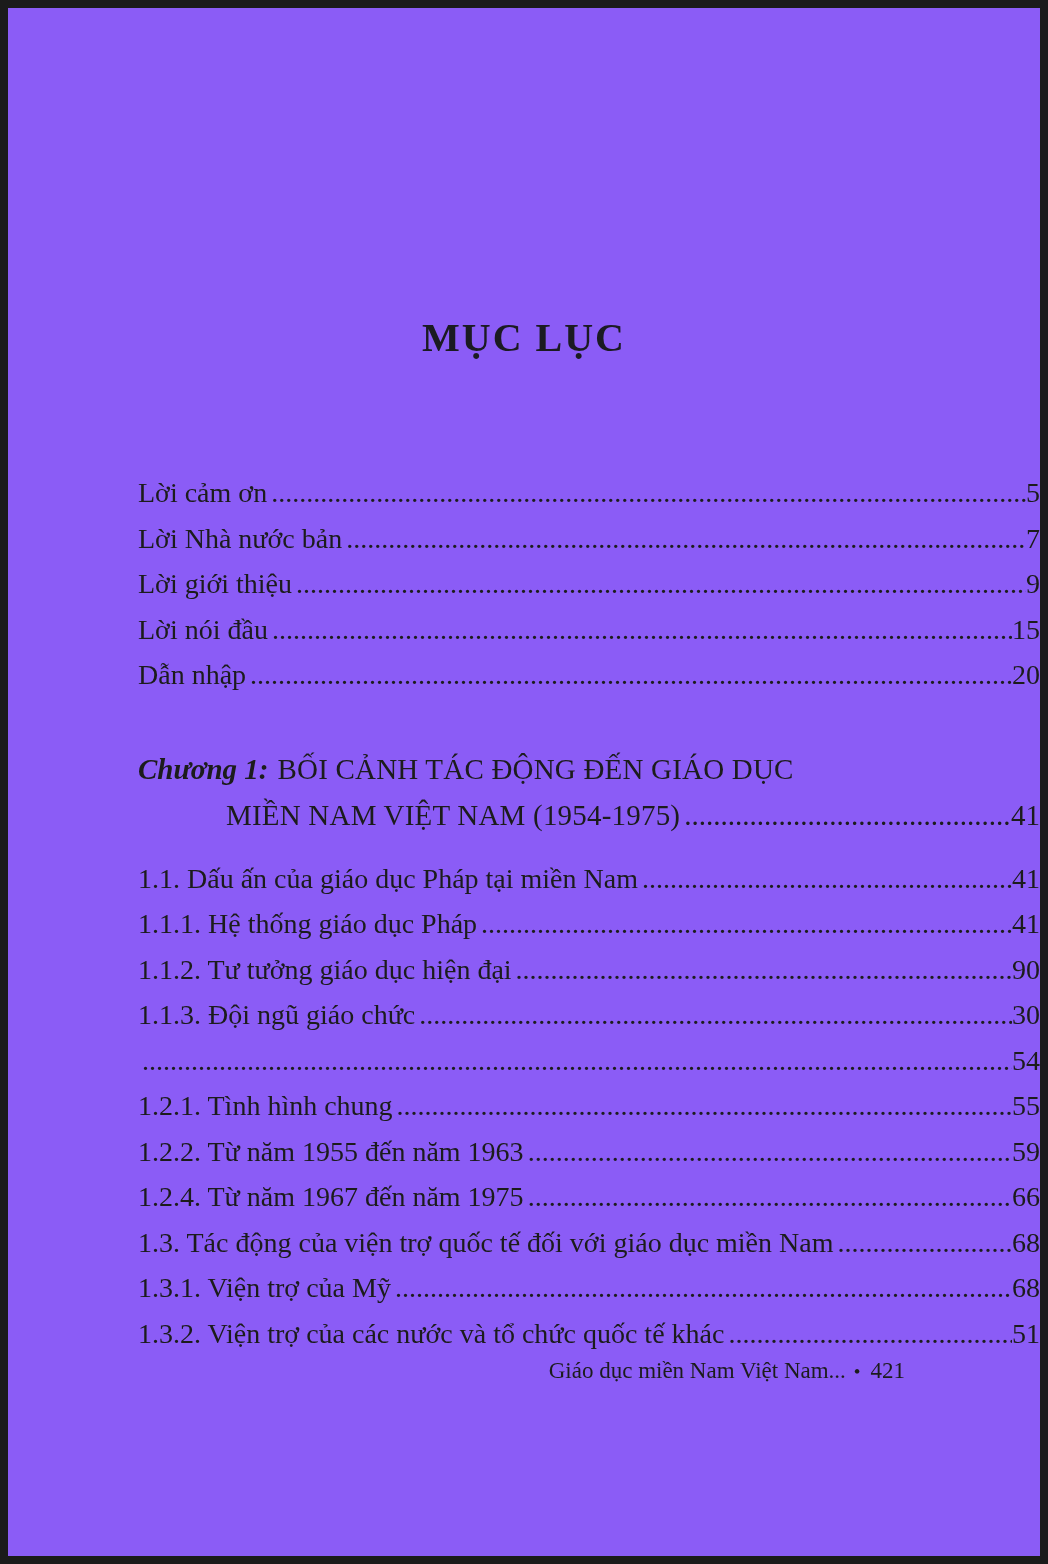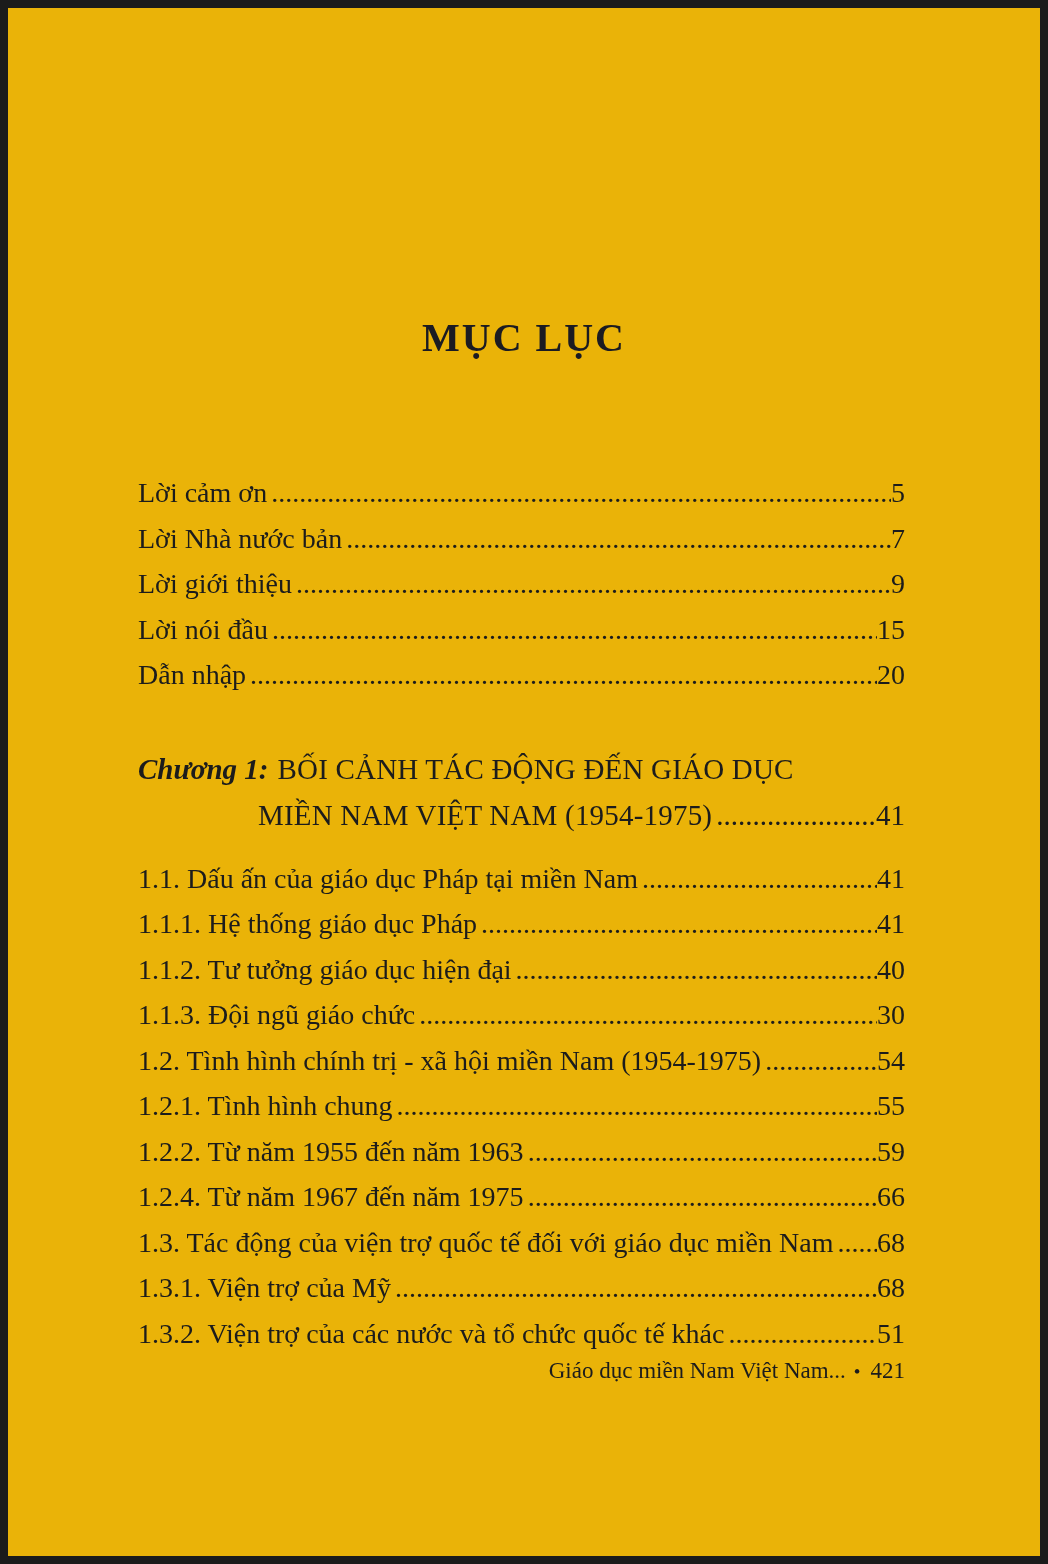--- a/index.html
+++ b/index.html
@@ -1,29 +1,28 @@
 <!DOCTYPE html>
 <html><head>
 <meta charset="utf-8">
 <style>
   html, body { margin: 0; padding: 0; background: #ffffff; }
   .page {
     position: relative;
     width: 1048px;
     height: 1564px;
     box-sizing: border-box;
-    background: #eab308;
+    background: #8b5cf6;
     border: 8px solid #1b1b1b;
     font-family: "Liberation Serif", "DejaVu Serif", serif;
     color: #1c1c1c;
     overflow: hidden;
   }
   .content {
     padding-left: 130px;
-    padding-right: 135px;
   }
   h1.title {
     margin: 308px 0 0 0;
     padding: 0;
     text-align: center;
     font-size: 40px;
     line-height: 44px;
     font-weight: 700;
     letter-spacing: 2px;
     color: #1b1b22;
@@ -53,21 +52,21 @@
   .chapter { margin-top: 48px; }
   .ch-line1 {
     display: flex;
     align-items: baseline;
     font-size: 29px;
     line-height: 46px;
     white-space: nowrap;
   }
   .ch-label { font-weight: 700; margin-right: 9px; font-style: italic; }
   .ch-line2 {
-    margin-left: 120px;
+    margin-left: 88px;
     font-size: 29px;
     line-height: 46px;
     justify-content: center;
   }
   .ch-line2 .lbl, .ch-line1 .ch-title { letter-spacing: 0.2px; }
   .footer {
     padding-right: 135px;
     text-align: right;
     font-size: 23px;
     line-height: 30px;
@@ -129,29 +128,28 @@
         <span class="pg">41</span>
       </div>
       <div class="toc-row lvl2">
         <span class="lbl">1.1.1. Hệ thống giáo dục Pháp</span>
         <span class="dots"></span>
         <span class="pg">41</span>
       </div>
       <div class="toc-row lvl2">
         <span class="lbl">1.1.2. Tư tưởng giáo dục hiện đại</span>
         <span class="dots"></span>
-        <span class="pg">40</span>
+        <span class="pg">90</span>
       </div>
       <div class="toc-row lvl2">
         <span class="lbl">1.1.3. Đội ngũ giáo chức</span>
         <span class="dots"></span>
         <span class="pg">30</span>
       </div>
       <div class="toc-row">
-        <span class="lbl">1.2. Tình hình chính trị - xã hội miền Nam (1954-1975)</span>
         <span class="dots"></span>
         <span class="pg">54</span>
       </div>
       <div class="toc-row lvl2">
         <span class="lbl">1.2.1. Tình hình chung</span>
         <span class="dots"></span>
         <span class="pg">55</span>
       </div>
       <div class="toc-row lvl2">
         <span class="lbl">1.2.2. Từ năm 1955 đến năm 1963</span>

